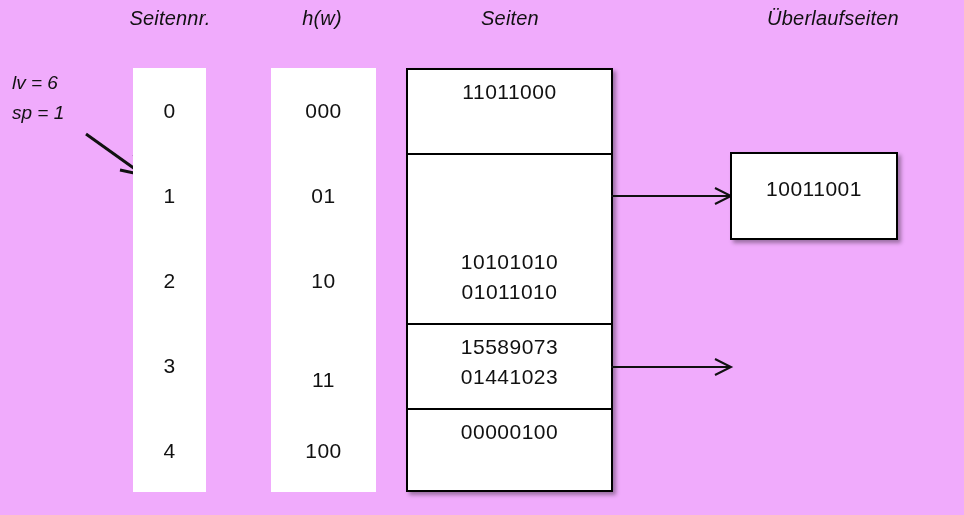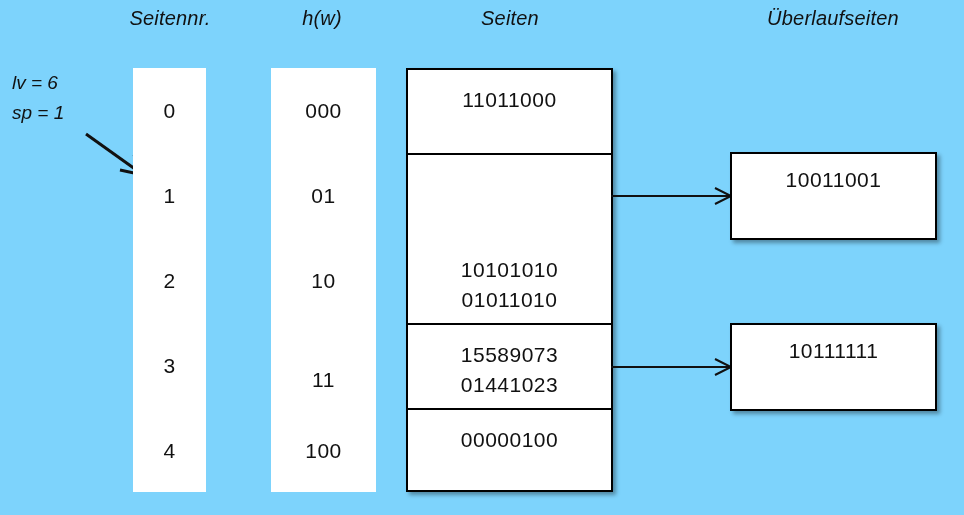--- a/index.html
+++ b/index.html
@@ -10,21 +10,21 @@
     width: 964px;
     height: 515px;
     background: #f7f7f7;
     font-family: "Liberation Sans", sans-serif;
     overflow: hidden;
   }
   #canvas {
     position: relative;
     width: 964px;
     height: 515px;
-    background: #7dd3fc;
+    background: #f0abfc;
   }
 
   
   .col-header {
     position: absolute;
     font-style: italic;
     font-size: 20px;
     font-weight: 500;
     color: #111111;
     letter-spacing: 0.2px;
@@ -99,44 +99,44 @@
   .page-cell {
     position: absolute;
     left: 0;
     width: 100%;
     height: 85px;
     box-sizing: border-box;
     border-bottom: 2px solid #000000;
     display: flex;
     flex-direction: column;
     align-items: center;
-    padding-top: 15px;
+    padding-top: 7px;
   }
   .page-cell.last { border-bottom: none; height: 80px; text-align: center; }
   .rec {
     font-size: 21px;
     font-weight: 500;
     color: #111111;
     line-height: 30px;
     letter-spacing: 0.5px;
   }
 
   
   .ovf-box {
     position: absolute;
     left: 730px;
-    width: 207px;
+    width: 168px;
     height: 88px;
     background: #ffffff;
     border: 2px solid #000000;
     box-sizing: border-box;
     box-shadow: 3px 3px 4px rgba(0,0,0,0.35);
     display: flex;
     justify-content: center;
-    padding-top: 11px;
+    padding-top: 20px;
   }
   #ovf-box-0 { top: 152px; }
   #ovf-box-1 { top: 323px; }
 
   
   .connector {
     position: absolute;
     left: 611px;
     width: 124px;
     height: 24px;
@@ -202,17 +202,14 @@
     <polyline points="104,4 120,12 104,20" fill="none" stroke="#111111" stroke-width="2"></polyline>
   </svg>
   <svg class="connector" id="connector-1" viewBox="0 0 124 24">
     <line x1="0" y1="12" x2="118" y2="12" stroke="#111111" stroke-width="2"></line>
     <polyline points="104,4 120,12 104,20" fill="none" stroke="#111111" stroke-width="2"></polyline>
   </svg>
 
   <div class="ovf-box" id="ovf-box-0">
     <div class="rec">10011001</div>
   </div>
-  <div class="ovf-box" id="ovf-box-1">
-    <div class="rec">10111111</div>
-  </div>
 
 </div>
 
 </body></html>

